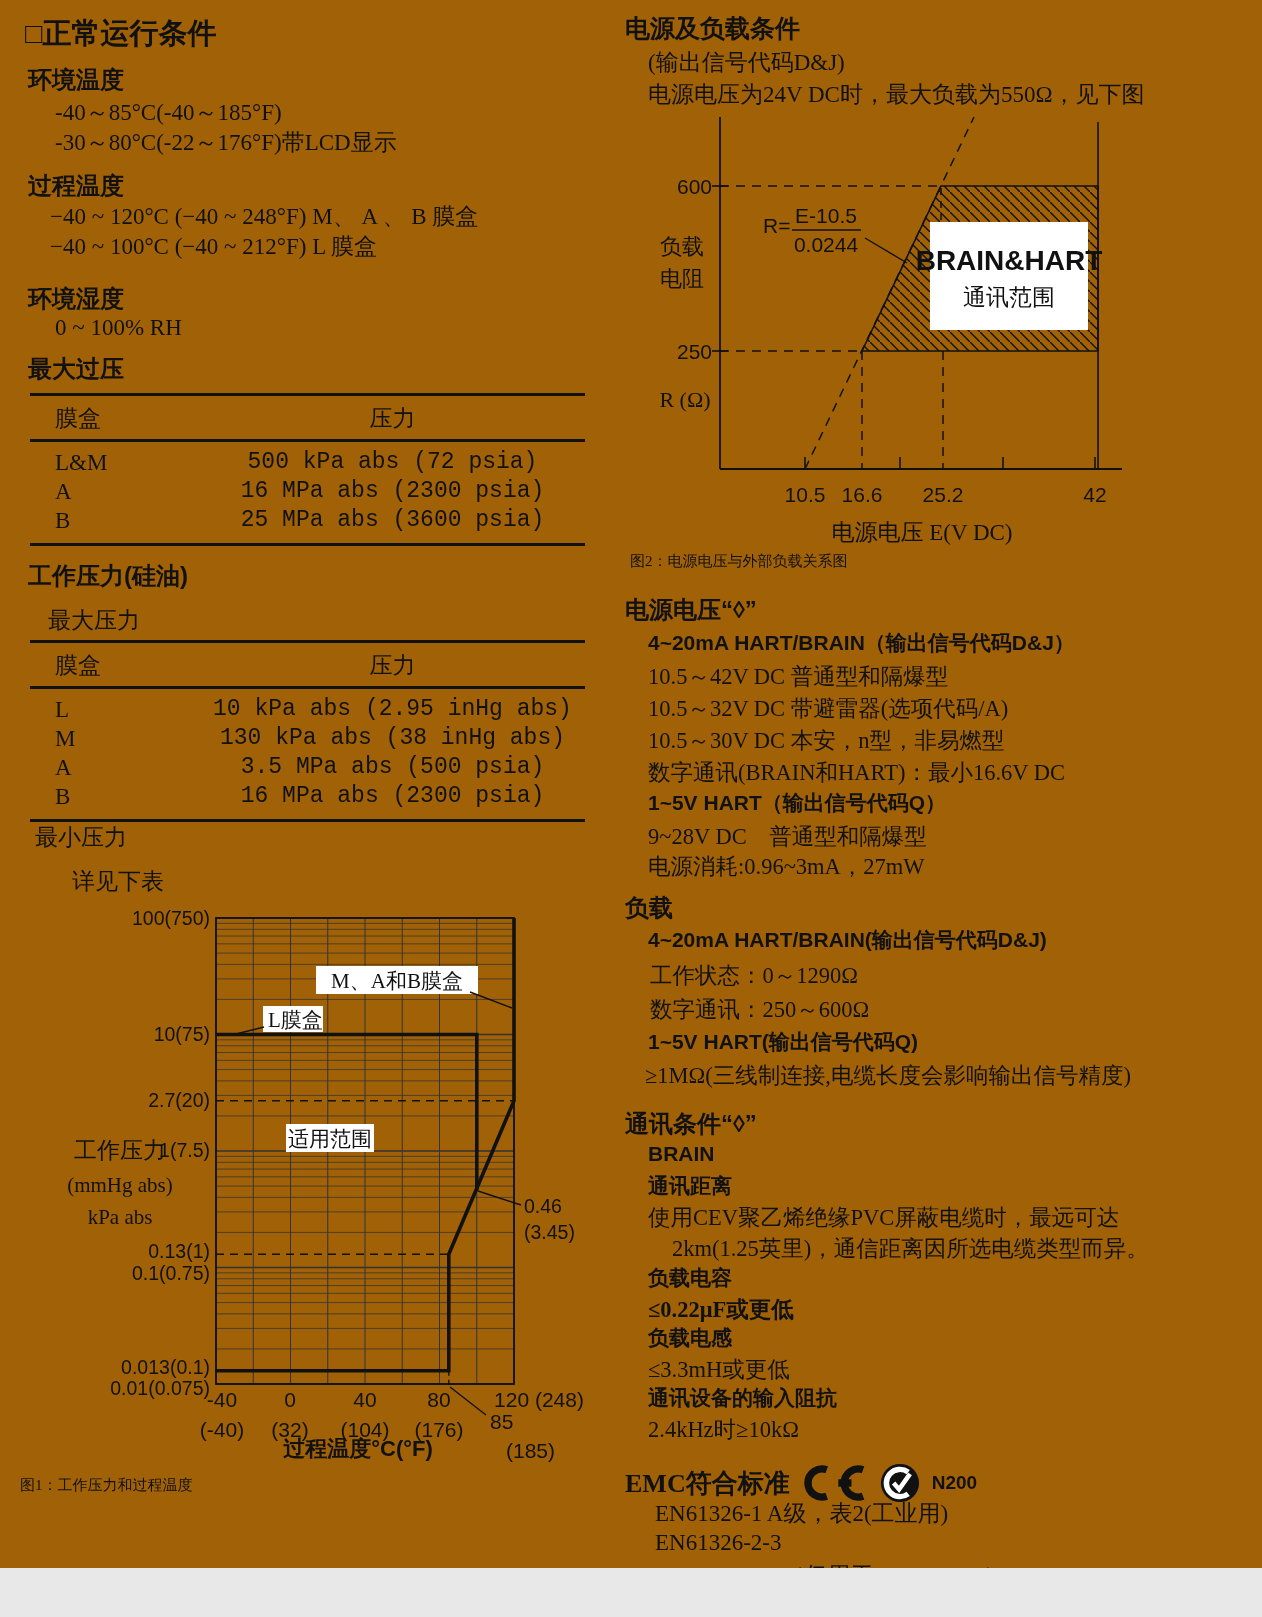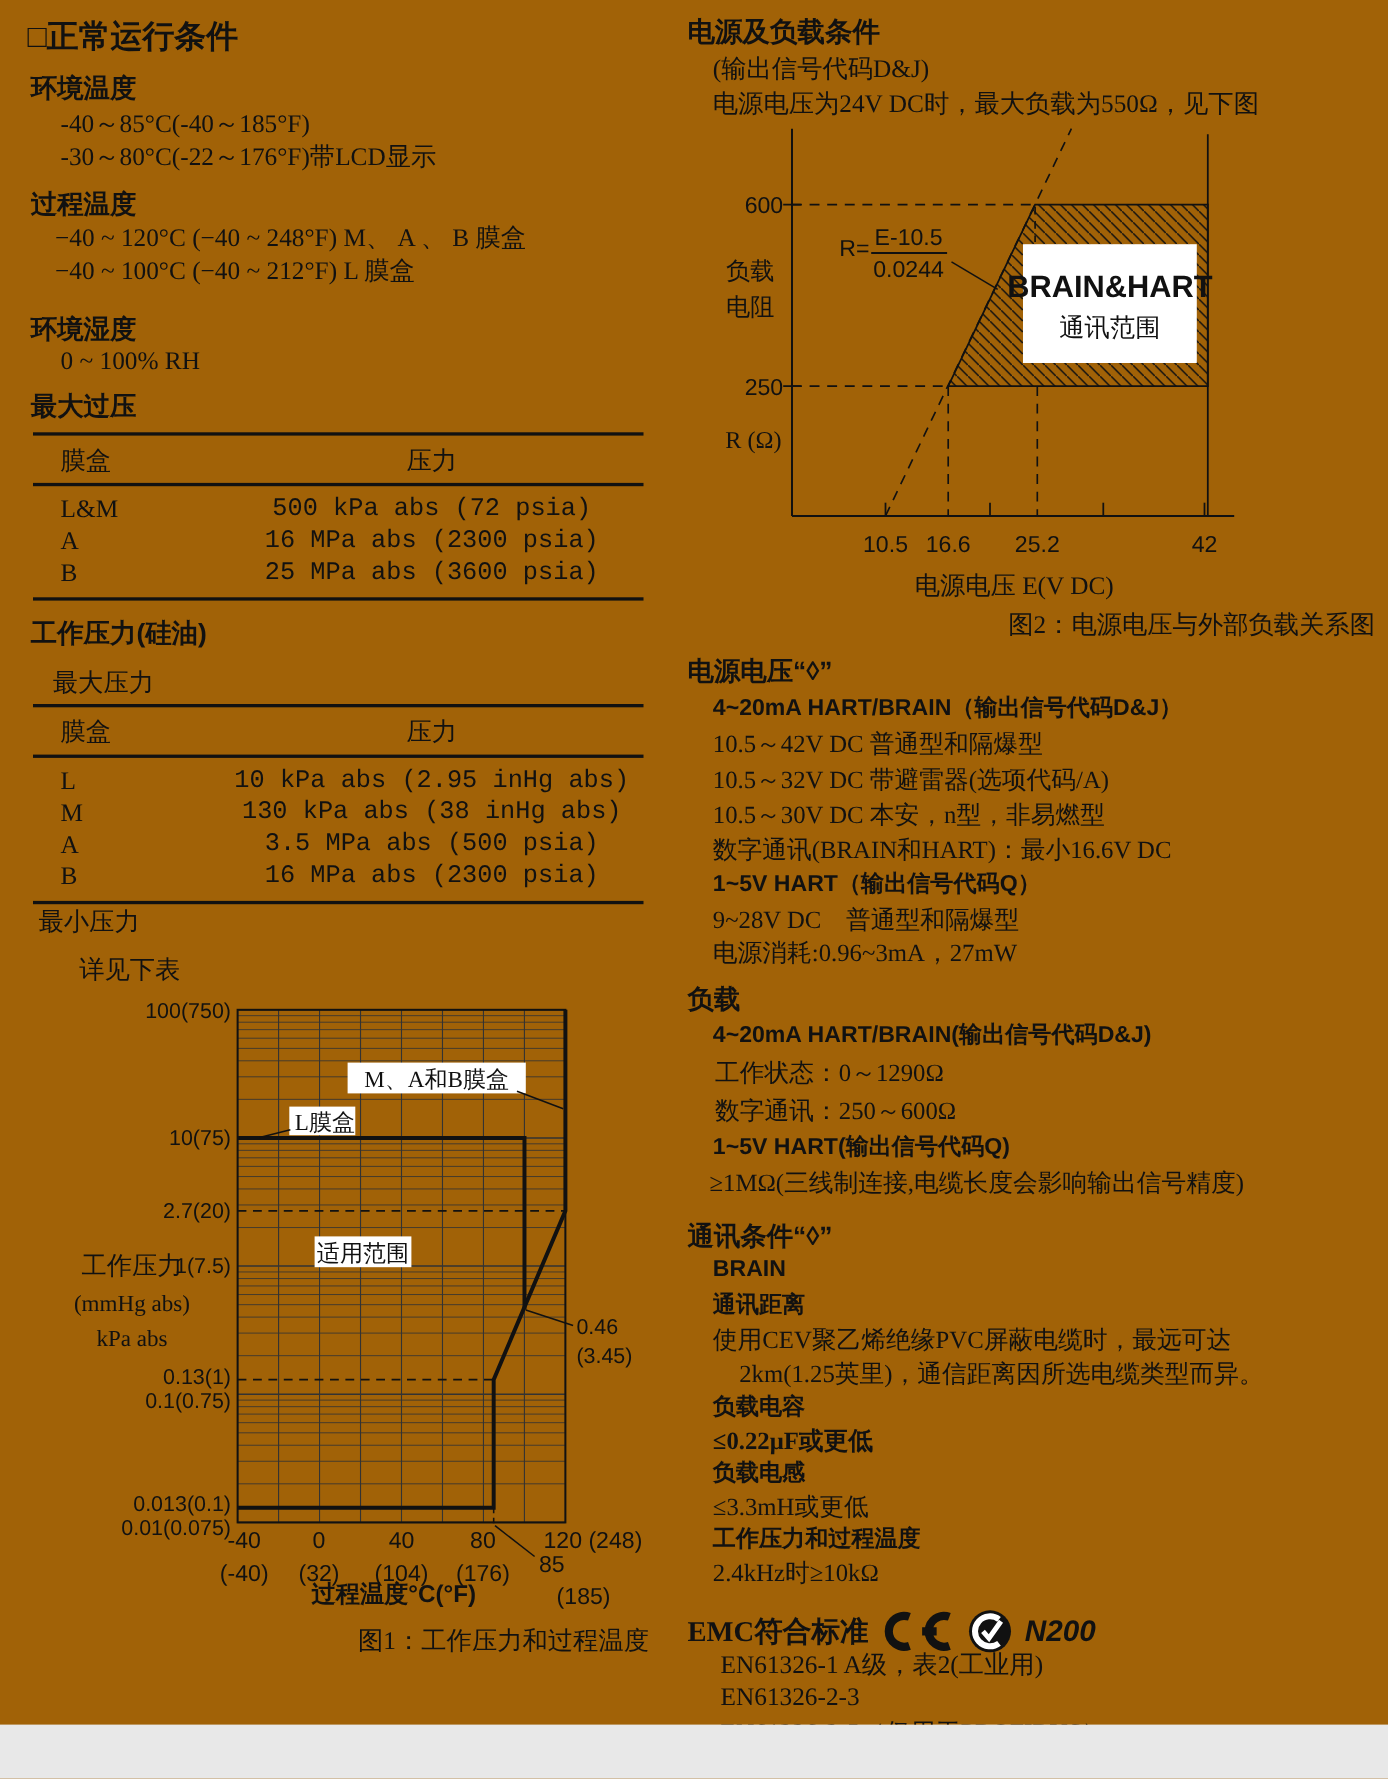--- a/index.html
+++ b/index.html
@@ -4,21 +4,21 @@
 <style>
   html,body{margin:0;padding:0;background:#e8e8e8;}
   .page{position:relative;width:1262px;height:1568px;background:#a16207;color:#111;
         font-family:"Liberation Serif","DejaVu Serif",serif;overflow:hidden;}
   .abs{position:absolute;white-space:nowrap;}
   .hd{font-family:"Liberation Sans","DejaVu Sans",sans-serif;font-weight:bold;}
   .gothic{font-family:"Liberation Sans","DejaVu Sans",sans-serif;font-weight:bold;}
   .serif{font-family:"Liberation Serif","DejaVu Serif",serif;}
   .t28{font-size:29px;} .t25{font-size:25px;} .t24{font-size:24px;}
   .t23{font-size:23px;} .t22{font-size:22.5px;} .t21{font-size:21px;}
-  .caption{text-align:right;font-size:23px;}
+  .caption{text-align:left;font-size:15px;}
   
   .spec-table{position:absolute;width:555px;border-top:3px solid #111;border-bottom:3px solid #111;}
   .spec-table .thead{display:flex;border-bottom:3px solid #111;padding:7px 0 5px 0;font-size:23px;}
   .spec-table .tbody{padding:6px 0 8px 0;}
   .spec-table .trow{display:flex;font-size:23px;line-height:29px;}
   .col1{width:170px;padding-left:25px;box-sizing:border-box;}
   .col2{flex:1;text-align:center;font-family:Liberation Mono, monospace;}
   
   text{fill:#111;}
   .tick{font-family:"Liberation Sans","DejaVu Sans",sans-serif;font-size:19.5px;}
@@ -276,34 +276,34 @@
 
   <div class="abs hd t24" style="left:625px;top:1108px;">通讯条件“◊”</div>
   <div class="abs gothic t21" style="left:648px;top:1142px;">BRAIN</div>
   <div class="abs gothic t21" style="left:648px;top:1172px;">通讯距离</div>
   <div class="abs serif t22" style="left:648px;top:1202px;">使用CEV聚乙烯绝缘PVC屏蔽电缆时，最远可达</div>
   <div class="abs serif t22" style="left:648px;top:1233px;margin-left:24px;">2km(1.25英里)，通信距离因所选电缆类型而异。</div>
   <div class="abs gothic t21" style="left:648px;top:1264px;">负载电容</div>
   <div class="abs serif t22" style="left:648px;top:1294px;font-weight:bold;">≤0.22μF或更低</div>
   <div class="abs gothic t21" style="left:648px;top:1324px;">负载电感</div>
   <div class="abs serif t22" style="left:648px;top:1354px;">≤3.3mH或更低</div>
-  <div class="abs gothic t21" style="left:648px;top:1384px;">工作压力和过程温度</div>
+  <div class="abs gothic t21" style="left:648px;top:1384px;">通讯设备的输入阻抗</div>
   <div class="abs serif t22" style="left:648px;top:1414px;">2.4kHz时≥10kΩ</div>
 
   <div class="abs emc-row" style="left:625px;top:1462px;">
     <span class="serif" style="font-size:26px;font-weight:bold;">EMC符合标准</span>
     <svg width="66" height="42" viewBox="0 0 80 44">
       <path d="M30,6 A17,17 0 1 0 30,38" fill="none" stroke="#111" stroke-width="9"></path>
       <path d="M74,6 A17,17 0 1 0 74,38" fill="none" stroke="#111" stroke-width="9"></path>
       <line x1="44" y1="22" x2="60" y2="22" stroke="#111" stroke-width="9"></line>
     </svg>
     <svg width="40" height="40" viewBox="0 0 44 44">
       <circle cx="22" cy="22" r="21" fill="#111"></circle>
       <path d="M31,10 A15,15 0 1 0 31,34" fill="none" stroke="#fff" stroke-width="6"></path>
       <polyline points="15,22 21,29 33,12" fill="none" stroke="#fff" stroke-width="5"></polyline>
     </svg>
-    <span class="gothic" style="font-size:27px;font-style:italic;">N200</span>
+    <span class="gothic" style="font-size:19px;">N200</span>
   </div>
   <div class="abs serif t23" style="left:655px;top:1498px;">EN61326-1 A级，表2(工业用)</div>
   <div class="abs serif t23" style="left:655px;top:1530px;">EN61326-2-3</div>
   <div class="abs serif t23" style="left:655px;top:1560px;">EN61326-2-5（仅用于PROFIBUS）</div>
 
 </div>
 
 </body></html>

